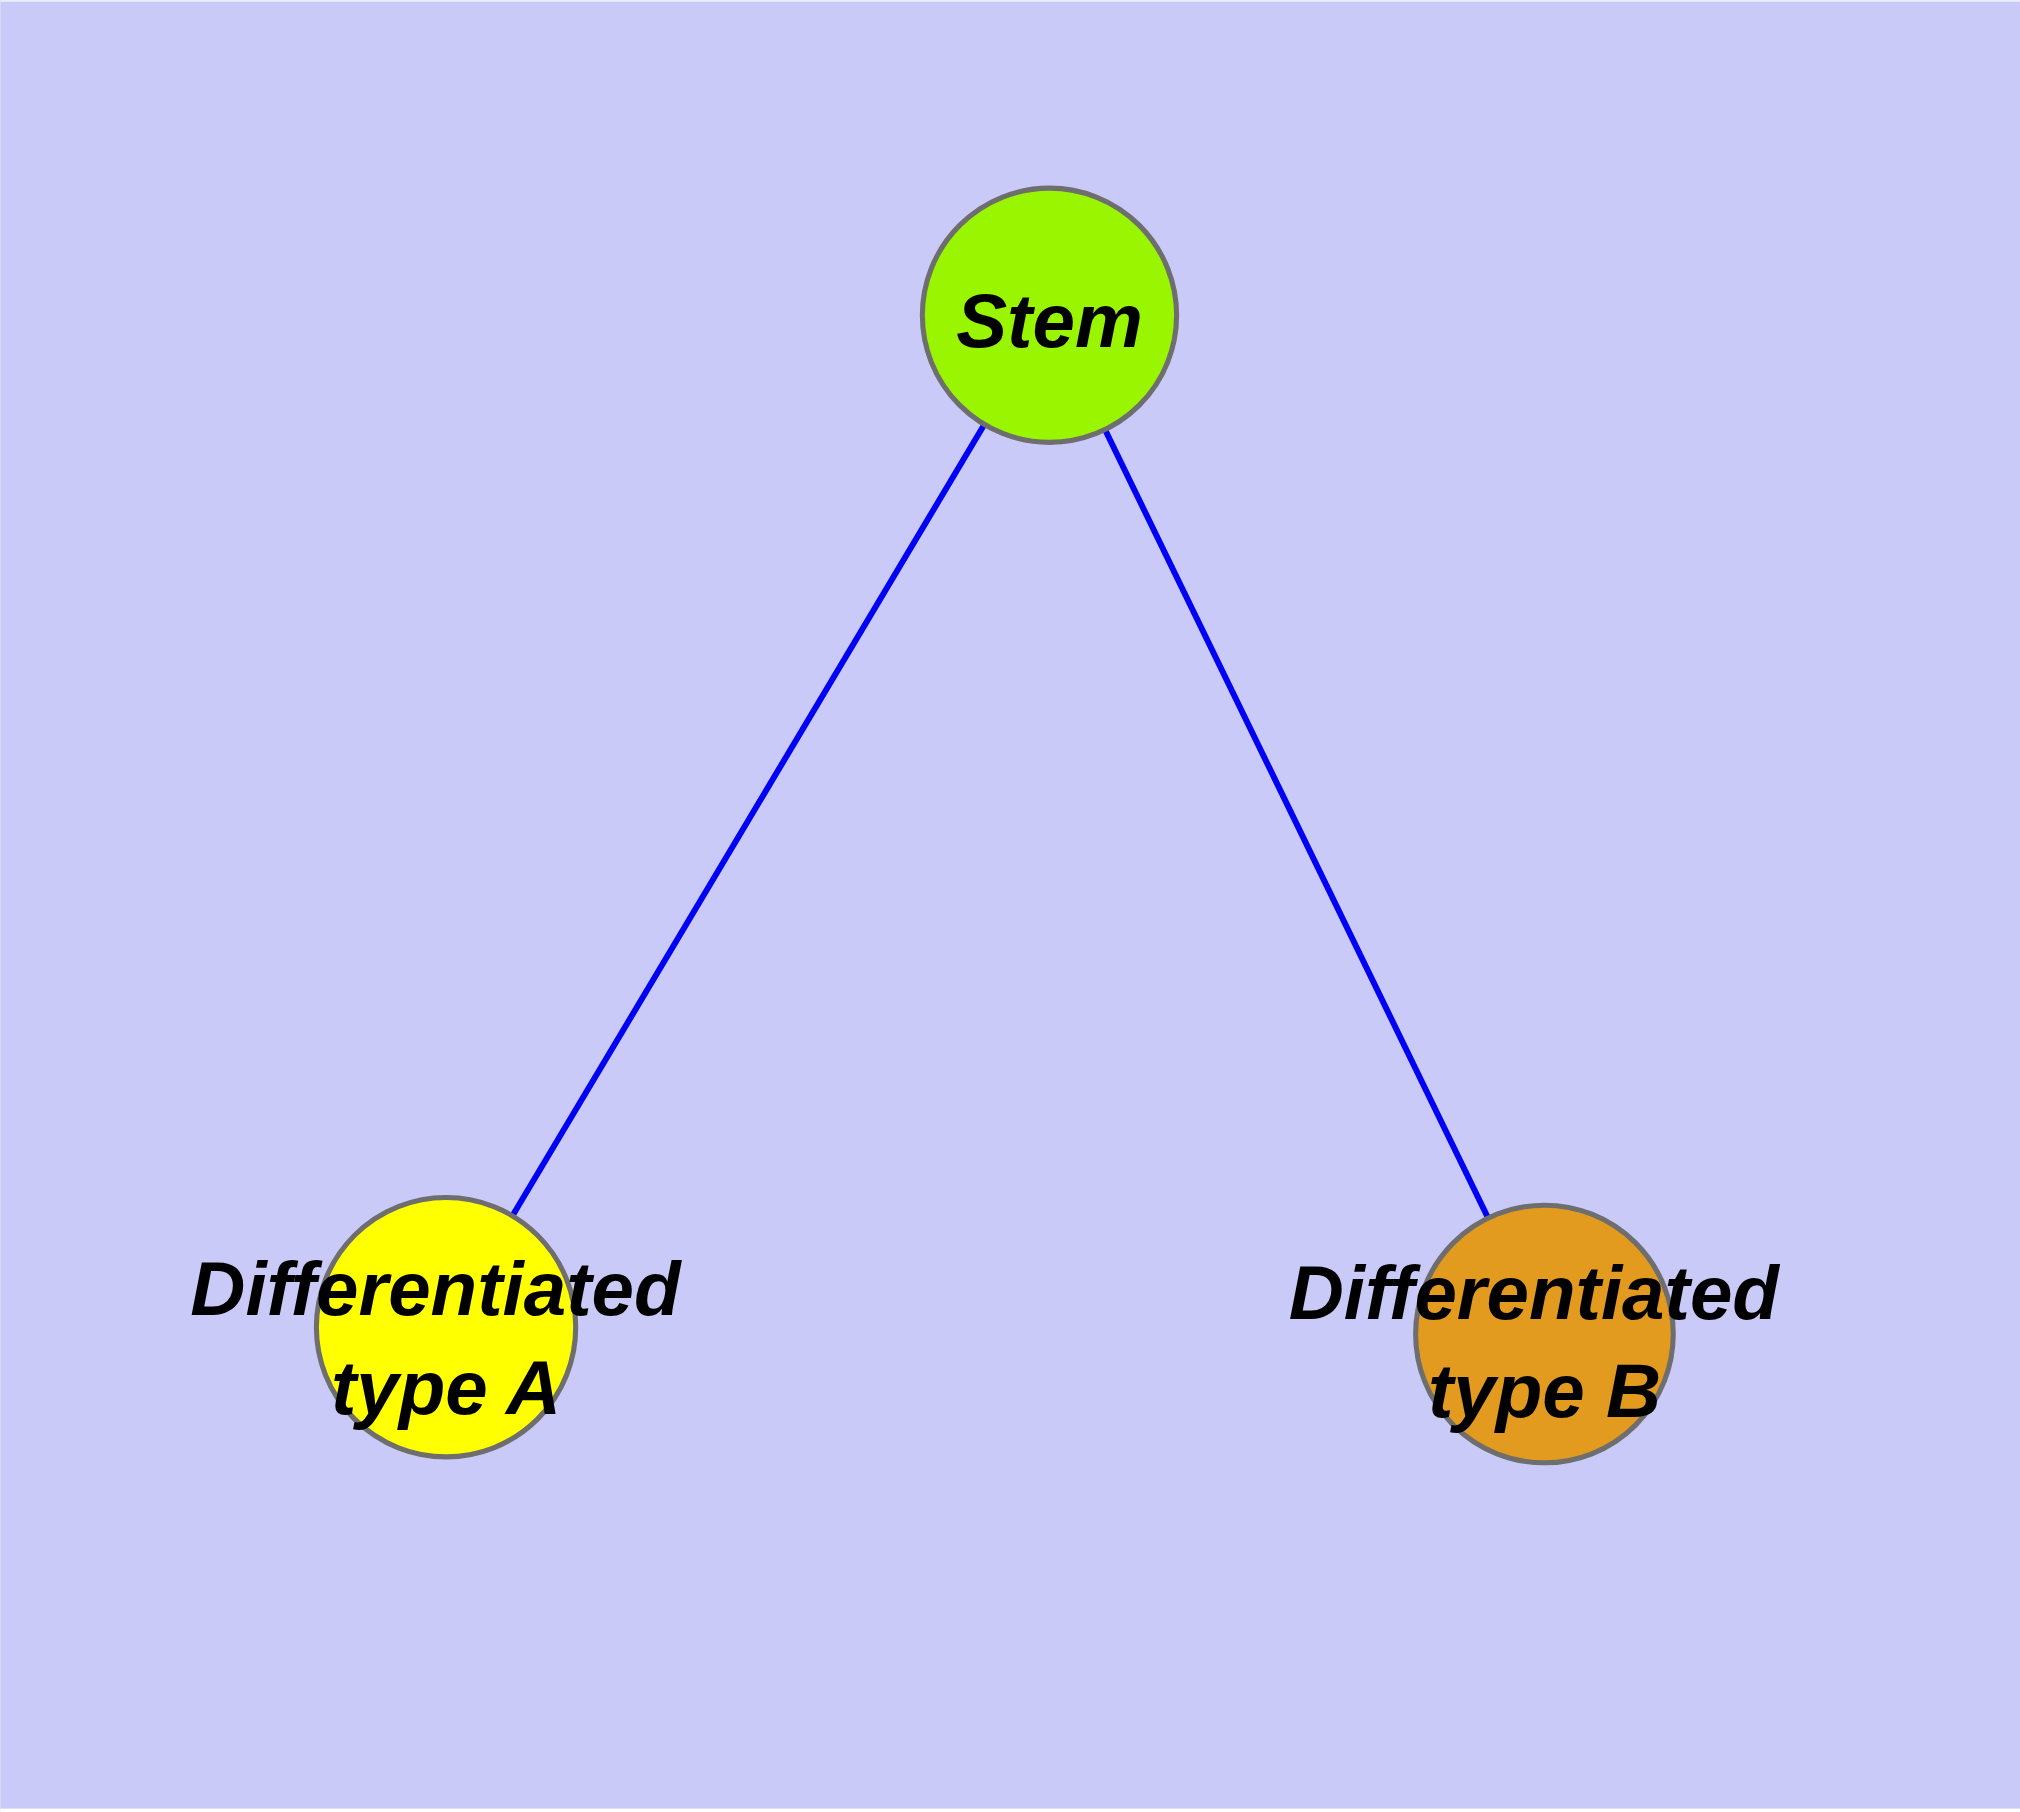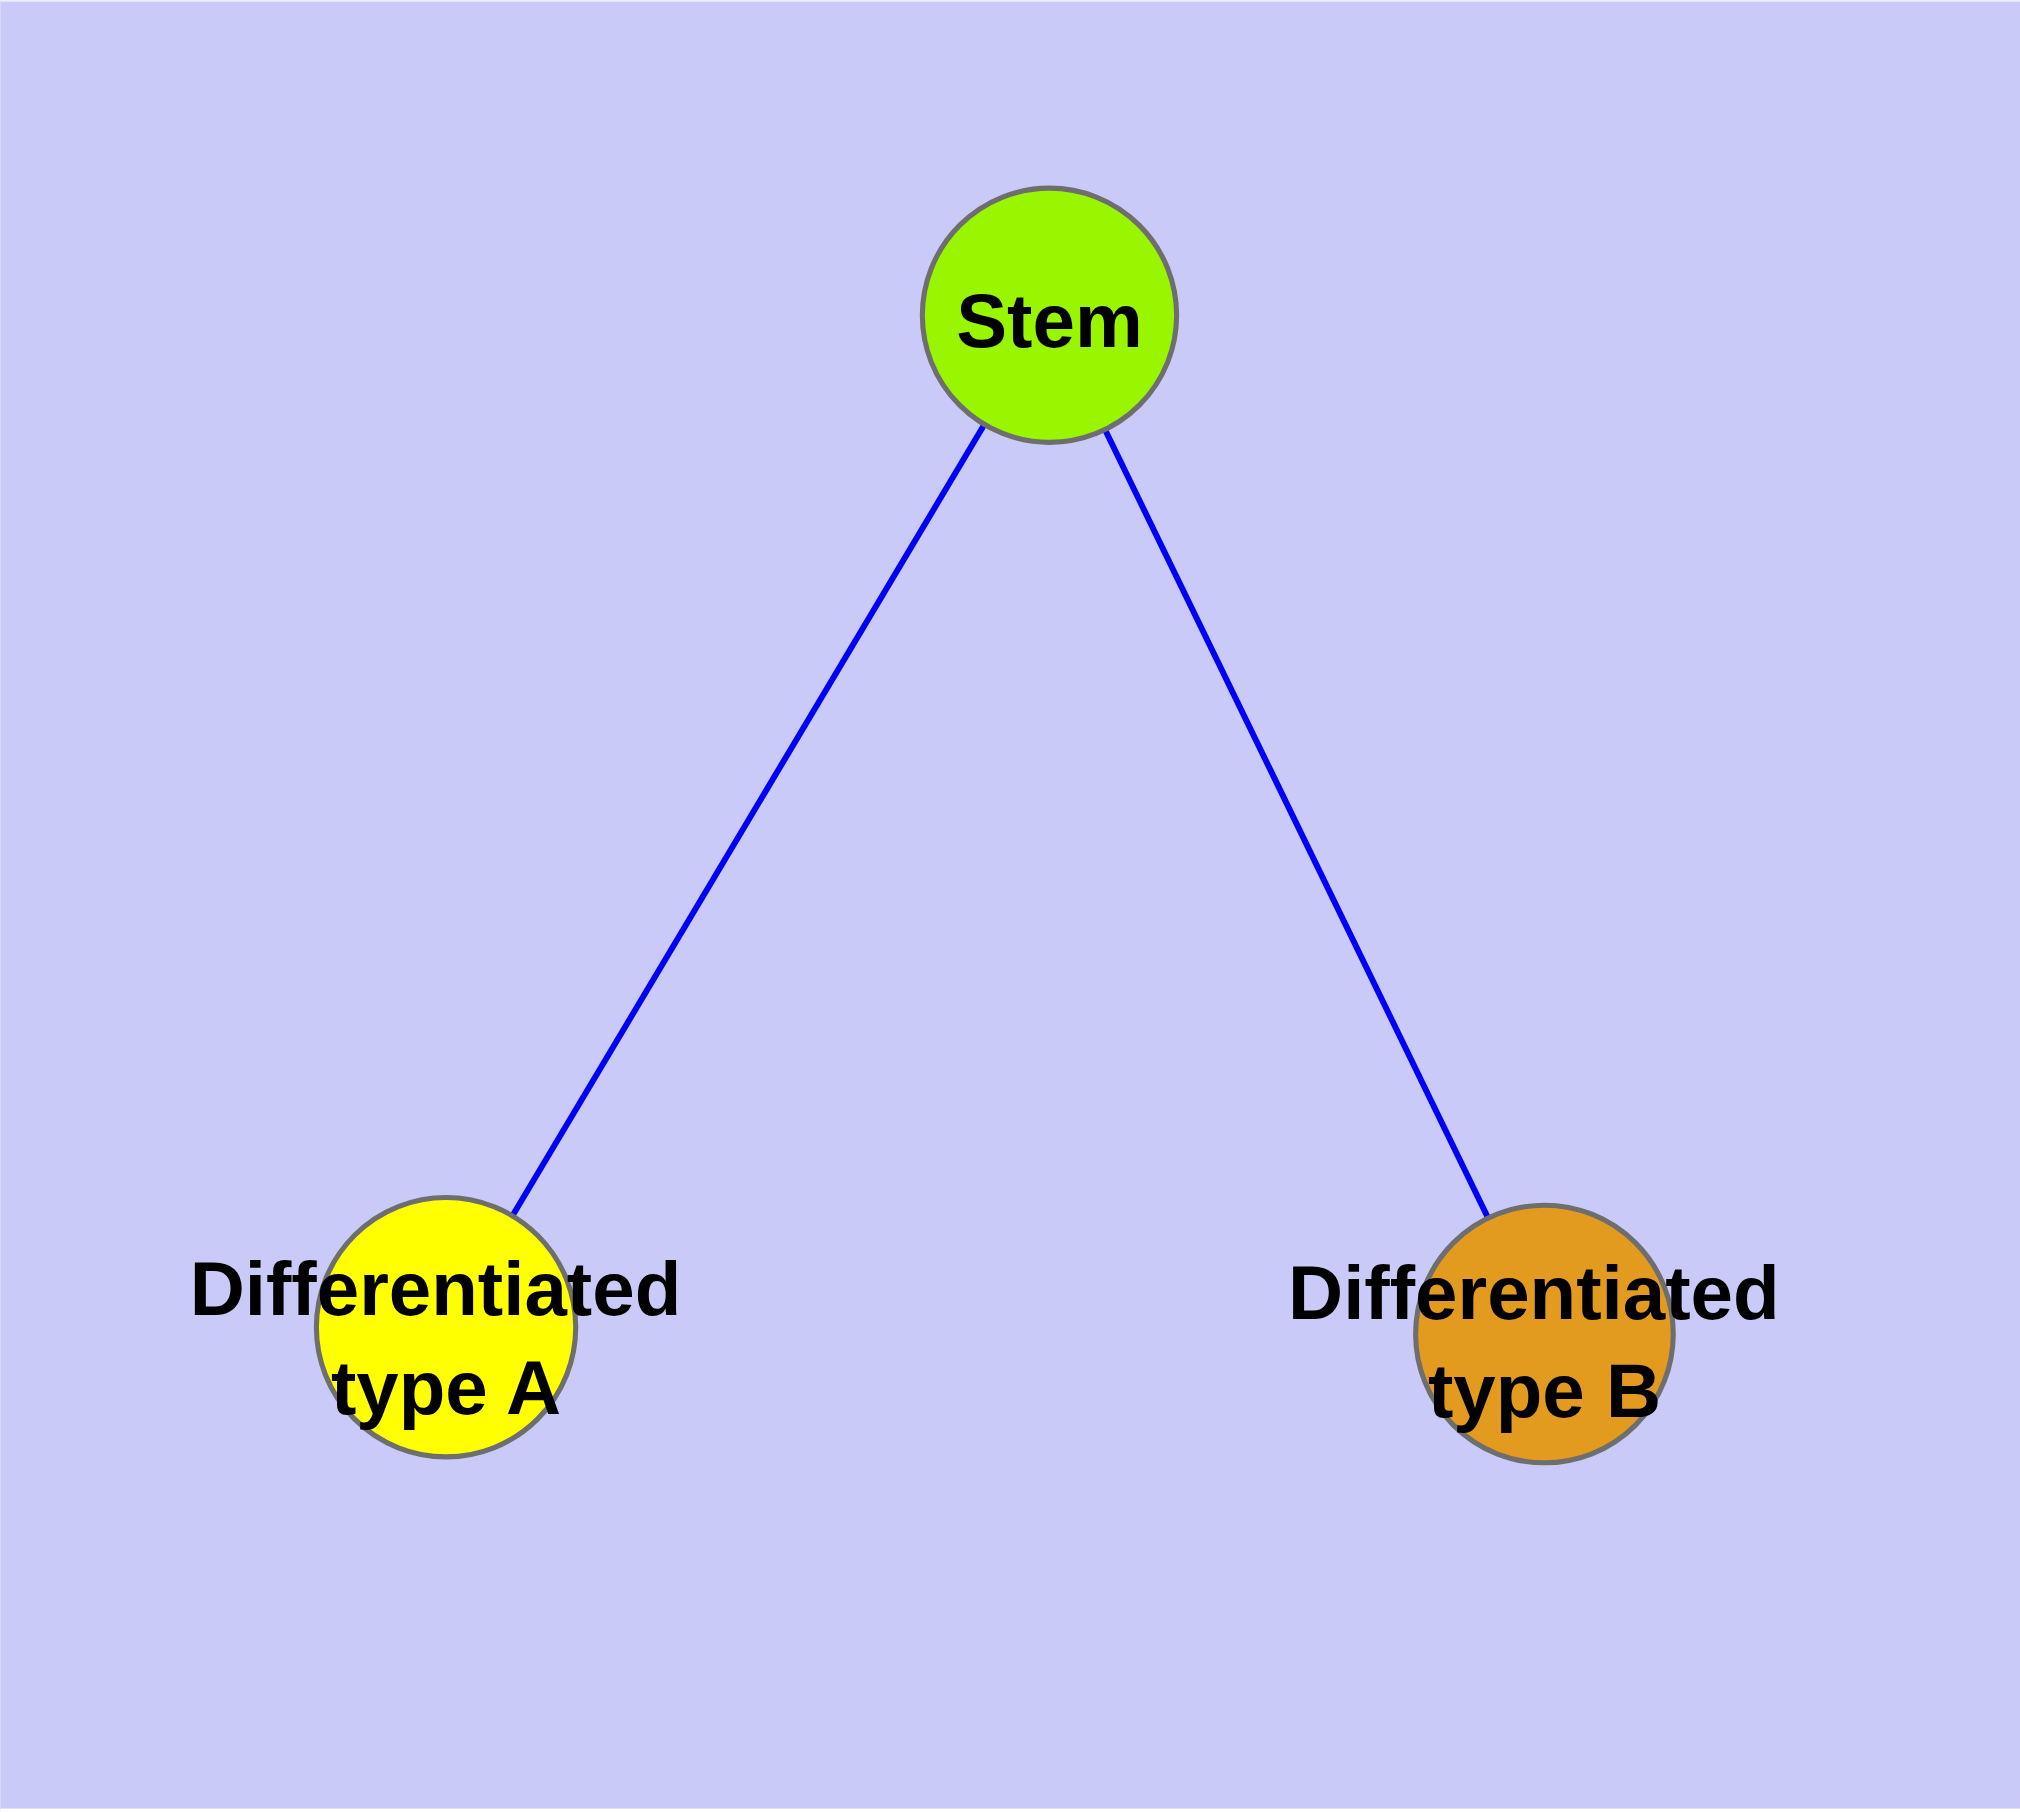--- a/index.html
+++ b/index.html
@@ -8,20 +8,21 @@
     width: 2021px;
     height: 1812px;
     background: #ffffff;
     font-family: "Liberation Sans", sans-serif;
   }
   .stage {
     position: absolute;
     top: 0; left: 0;
     width: 2021px;
     height: 1812px;
+    font-style: italic;
   }
   svg.graph {
     display: block;
     width: 2021px;
     height: 1812px;
   }
   .canvas-bg { fill: var(--background, #cacaf8); }
   .border-strip-top { fill: var(--border-top, #eeeef8); }
   .border-strip-bottom { fill: var(--border-bottom, #ffffff); }
   line.edge {

